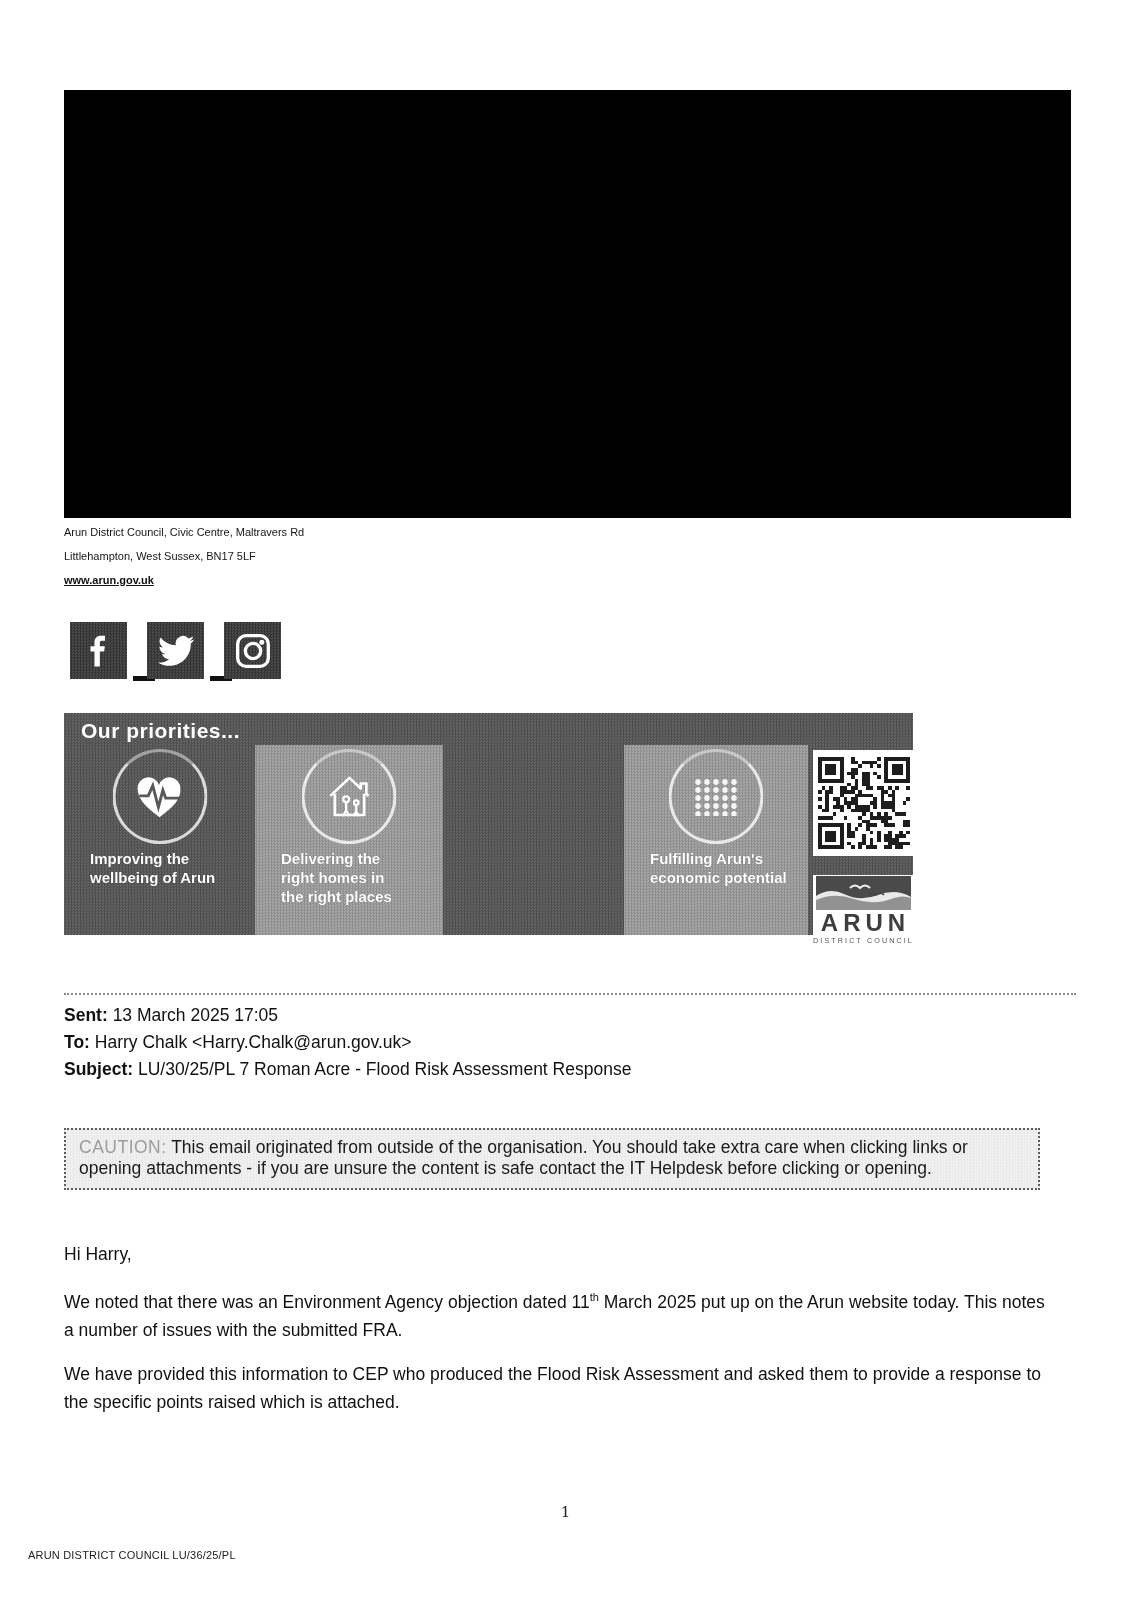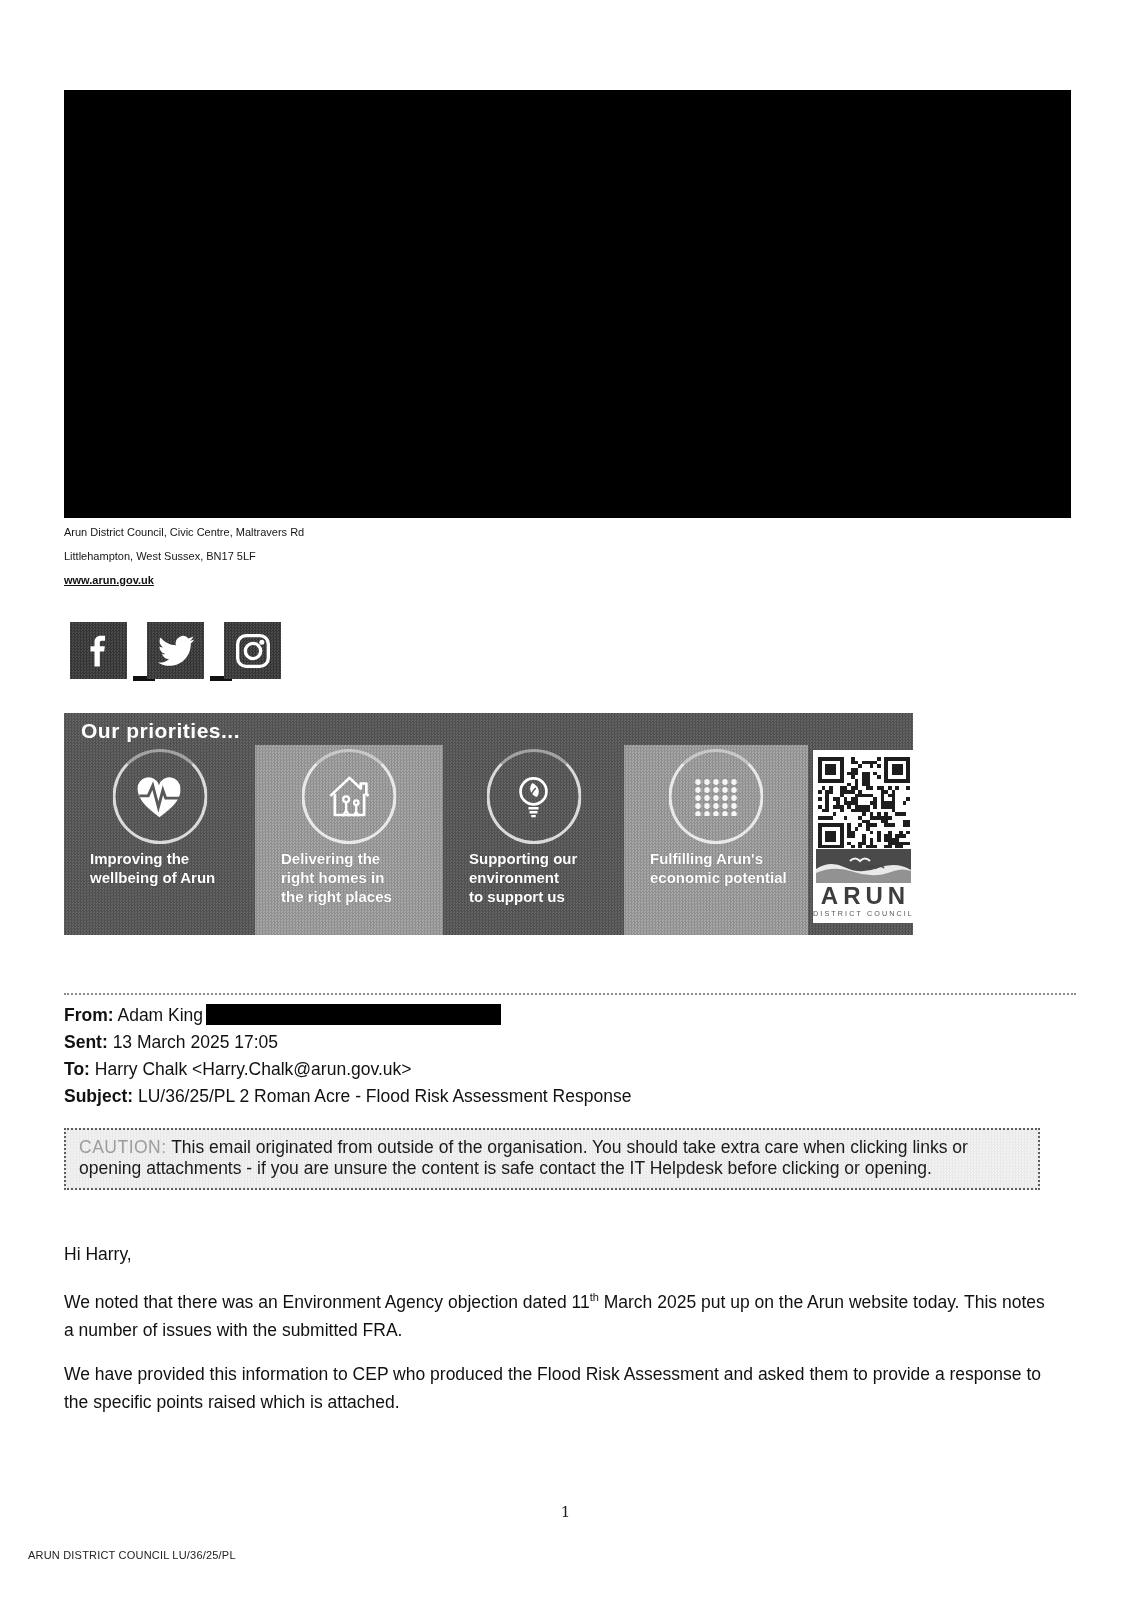--- a/index.html
+++ b/index.html
@@ -35,21 +35,21 @@
     border-top-color:rgba(255,255,255,.45); display:flex; align-items:center; justify-content:center; }
   .ring svg { width:54px; height:54px; }
   .coins { width:46px; height:38px;
     background-image: radial-gradient(circle, rgba(255,255,255,.9) 2.6px, rgba(255,255,255,0) 3.2px);
     background-size: 9px 8px; }
   .caption { position:absolute; left:26px; top:104px; color:#fff; font-weight:bold;
     font-size:15px; line-height:19px; white-space:pre-line; text-shadow:0 0 1px rgba(0,0,0,.4); }
   .white-box { position:absolute; left:749px; width:101px; background:#fff; }
   .qr-box { top:37px; height:106px; display:flex; align-items:center; justify-content:center; }
   .qr-box svg { width:92px; height:92px; }
-  .logo-box { top:135px; height:75px; text-align:center; }
+  .logo-box { top:162px; height:75px; text-align:center; }
   .logo-band { display:block; width:95px; height:34px; margin:1px auto 0; }
   .logo-word { font-weight:bold; font-size:24px; letter-spacing:5px; color:#3d3d3d; line-height:26px; margin-left:4px; }
   .logo-sub { font-size:7.2px; letter-spacing:2.1px; color:#555; }
 
   
   .divider { left:64px; top:993px; width:1012px; border-top:2px dotted #8a8a8a; height:0; }
   .mail-head { left:64px; top:1002px; font-size:17.5px; line-height:27px; color:#111; }
   .mail-head b { font-weight:bold; }
   .redaction { display:inline-block; width:295px; height:21px; background:#000; vertical-align:text-bottom; margin-left:3px; }
 
@@ -125,37 +125,20 @@
             <circle cx="30" cy="29" r="2"></circle>
             <path d="M30 31.5V37m0 0-2.4 4m2.4-4 2.4 4"></path>
           </g>
         </svg>
       </div>
       <div class="caption">Delivering the
 right homes in
 the right places</div>
     </div>
 
-    <div class="panel" style="left:379px; width:181px;">
-      <div class="ring">
-        <svg viewBox="0 0 48 48">
-          <circle cx="24" cy="19" r="11.5" fill="none" stroke="#fff" stroke-width="2.4"></circle>
-          <path d="M23 11.5c5.5 2.5 7.5 8 4 12.5c-5.5-1.5-8-8-4-12.5z" fill="#fff"></path>
-          <path d="M26 16c-3 3-4.5 6-5 10" stroke="#595959" stroke-width="1.4" fill="none"></path>
-          <g stroke="#fff" stroke-width="2.2">
-            <line x1="19.5" y1="34" x2="28.5" y2="34"></line>
-            <line x1="20.5" y1="37.5" x2="27.5" y2="37.5"></line>
-            <line x1="22" y1="41" x2="26" y2="41"></line>
-          </g>
-        </svg>
-      </div>
-      <div class="caption">Supporting our
-environment
-to support us</div>
-    </div>
 
     <div class="panel light" style="left:560px; width:184px;">
       <div class="ring">
         <div class="coins"></div>
       </div>
       <div class="caption">Fulfilling Arun's
 economic potential</div>
     </div>
 
     <div class="white-box qr-box">
@@ -383,34 +366,30 @@
       </svg>
       <div class="logo-word">ARUN</div>
       <div class="logo-sub">DISTRICT COUNCIL</div>
     </div>
   </div>
 
   <div class="abs divider"></div>
 
   <div class="abs mail-head">
     <div>
-      <b>From:</b>
-      <span>Adam King</span><span class="redaction"></span>
-    </div>
-    <div>
       <b>Sent:</b>
       <span>13 March 2025 17:05</span>
     </div>
     <div>
       <b>To:</b>
       <span>Harry Chalk &lt;Harry.Chalk@arun.gov.uk&gt;</span>
     </div>
     <div>
       <b>Subject:</b>
-      <span>LU/36/25/PL 2 Roman Acre - Flood Risk Assessment Response</span>
+      <span>LU/30/25/PL 7 Roman Acre - Flood Risk Assessment Response</span>
     </div>
   </div>
 
   <div class="abs caution">
     <span class="cl">CAUTION:</span><span> This email originated from outside of the organisation. You should take extra care when clicking links or opening attachments - if you are unsure the content is safe contact the IT Helpdesk before clicking or opening.</span>
   </div>
 
   <div class="abs body-text" style="top:1240px;">Hi Harry,</div>
 
   <div class="abs body-text" style="top:1288px;">

